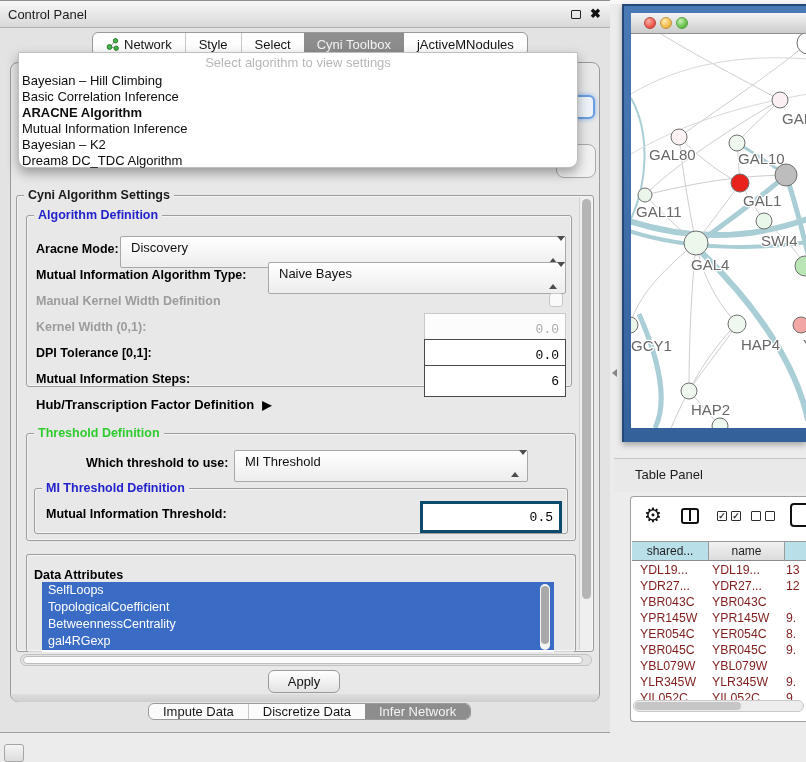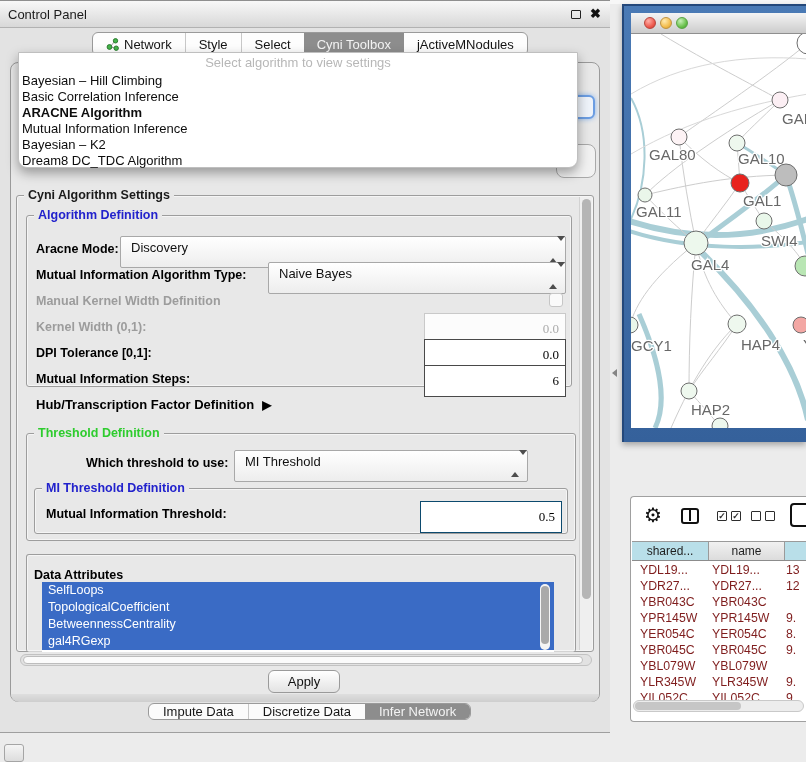--- a/index.html
+++ b/index.html
@@ -51,23 +51,23 @@
   .lbl.dim { color:#9c9c9c; }
 
   .combo { position:absolute; height:32px; background:linear-gradient(#ffffff,#ededed);
     border:1px solid #a8a8a8; border-radius:2px; z-index:4; }
   .combo-value { position:absolute; left:10px; top:0; line-height:21px; font-size:13px; color:#111; }
   .stepper { position:absolute; right:7px; top:4px; width:9px; }
   .stepper .up { width:0; height:0; border-left:4px solid transparent; border-right:4px solid transparent; border-bottom:5px solid #4d4d4d; margin-bottom:3px; }
   .stepper .dn { width:0; height:0; border-left:4px solid transparent; border-right:4px solid transparent; border-top:5px solid #4d4d4d; }
 
   .tfield { position:absolute; height:32px; background:#fff; border:1px solid #494949;
-    font-family:Liberation Serif, serif; font-size:13px; text-align:right; padding-right:6px; color:#000; z-index:4; }
+    font-family:Liberation Mono, monospace; font-size:13px; text-align:right; padding-right:6px; color:#000; z-index:4; }
   .tfield.disabled { border:1px solid #c9c9c9; color:#ababab; background:#fcfcfc; }
-  .tfield.mid { border:1px solid #0c4a6e; }
+  .tfield.mid { border:3px solid #0c4a6e; }
 
   .checkbox { position:absolute; width:14px; height:14px; border:1px solid #c6c6c6; border-radius:3px; background:#fafafa; z-index:4; }
 
   .arrow-right { display:inline-block; margin-left:8px; font-size:12px; color:#000; }
   .arrow-down  { display:inline-block; margin-left:4px; font-size:11px; color:#000; }
 
   
   .attr-list { left:42px; top:586px; width:512px; height:70px; background:#fff; overflow:hidden; z-index:4; }
   .attr-item { height:17px; line-height:17px; background:#3a6bc5; color:#fff; font-size:12.5px; padding-left:6px; }
   .attr-scroll { left:540px; top:588px; width:10px; height:66px; background:#f4f4f4; border-radius:5px; z-index:5; }
@@ -339,20 +339,23 @@
             <circle cx="-1" cy="291" r="8" fill="#eaf6ea" stroke="#6e6e6e" stroke-width="1"></circle>
             <text x="0" y="317" class="node-label">GCY1</text>
             <circle cx="58" cy="357" r="8" fill="#eef8ee" stroke="#6e6e6e" stroke-width="1"></circle>
             <text x="60" y="381" class="node-label">HAP2</text>
             <circle cx="89" cy="392" r="8" fill="#eef8ee" stroke="#6e6e6e" stroke-width="1"></circle>
           </g>
       </svg>
     </div>
   </section>
 
+  <div class="abs tp-titlebar">
+    <span class="tp-title">Table Panel</span>
+  </div>
 
   <section class="abs tpanel">
     <span class="gear">⚙</span>
     <span class="colbrowser"></span>
     <span class="cbpair" style="left:86px;">
       <span class="cb">✓</span>
         <span class="cb">✓</span>
     </span>
     <span class="cbpair" style="left:120px;">
       <span class="cb"></span>

